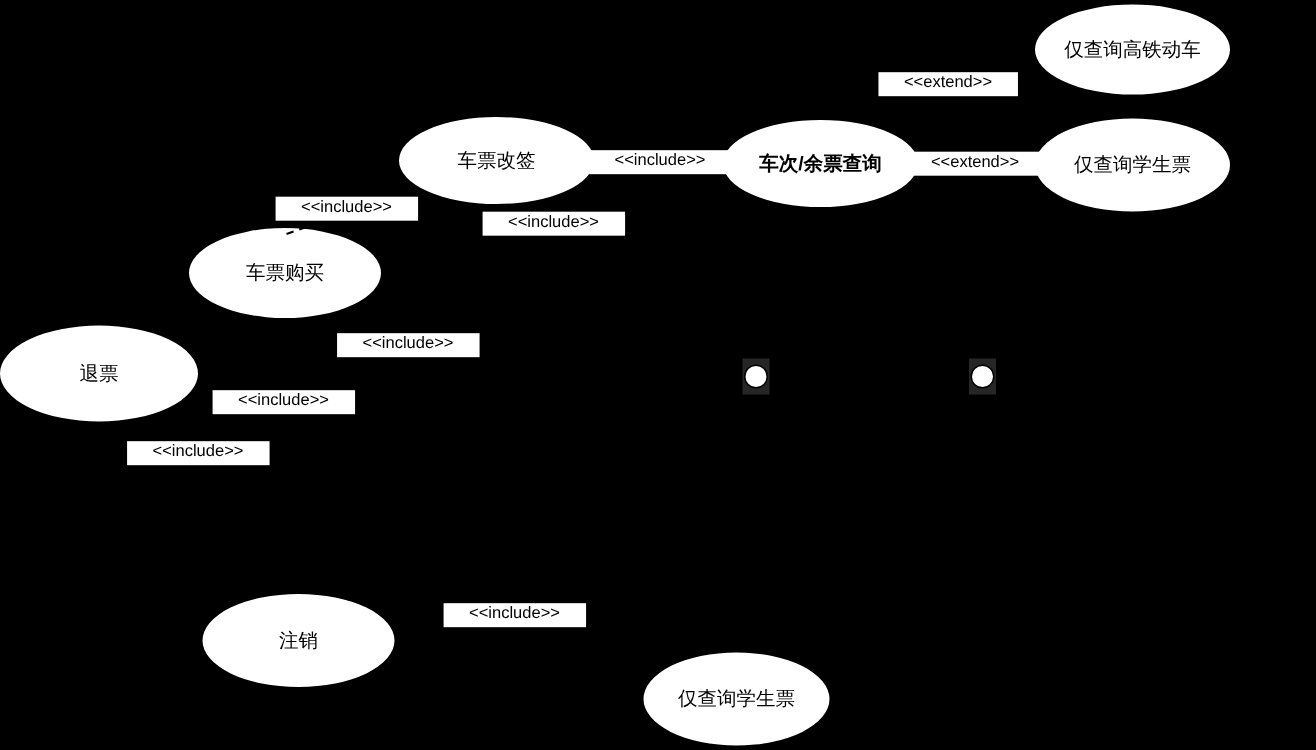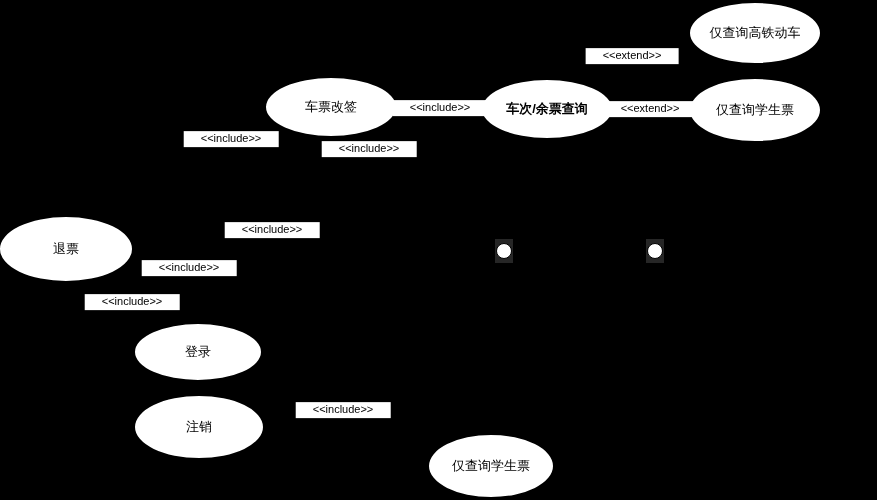--- a/index.html
+++ b/index.html
@@ -82,25 +82,25 @@
       <line x1="98" y1="280" x2="153" y2="326" stroke="#000000" stroke-width="1.4" stroke-dasharray="5 4"></line>
       <polygon points="153,326 144.61794183706186,323.5523274416046 149.1088282404996,318.18278935053775" fill="#000000"></polygon>
       <line x1="264" y1="434" x2="434" y2="442" stroke="#000000" stroke-width="1.4" stroke-dasharray="5 4"></line>
       <polygon points="434,442 425.8443196347154,445.12007656625804 426.17336725752233,438.12781458161203" fill="#000000"></polygon>
       <line x1="345" y1="137" x2="374" y2="160" stroke="#000000" stroke-width="1.4" stroke-dasharray="5 4"></line>
       <polygon points="374,160 365.5571370787766,157.77108418879703 369.90690005579086,152.28660043517027" fill="#000000"></polygon>
     </svg>
 <div class="node" style="left: 264px; top: 76px; width: 134px; height: 62px;">
       <span class="node-label">车票改签</span>
     </div>
+    <div class="node" style="left: 124px; top: 150px; width: 132px; height: 64px;">
+      <span class="node-label">车票购买</span>
+    </div>
     <div class="node" style="left: -2px; top: 215px; width: 136px; height: 68px;">
       <span class="node-label">退票</span>
-    </div>
-    <div class="node" style="left: 133px; top: 322px; width: 130px; height: 60px;">
-      <span class="node-label">登录</span>
     </div>
     <div class="node" style="left: 133px; top: 394px; width: 132px; height: 66px;">
       <span class="node-label">注销</span>
     </div>
     <div class="node" style="left: 480px; top: 78px; width: 134px; height: 62px; font-weight: bold;">
       <span class="node-label">车次/余票查询</span>
     </div>
     <div class="node" style="left: 688px; top: 1px; width: 134px; height: 64px;">
       <span class="node-label">仅查询高铁动车</span>
     </div>

